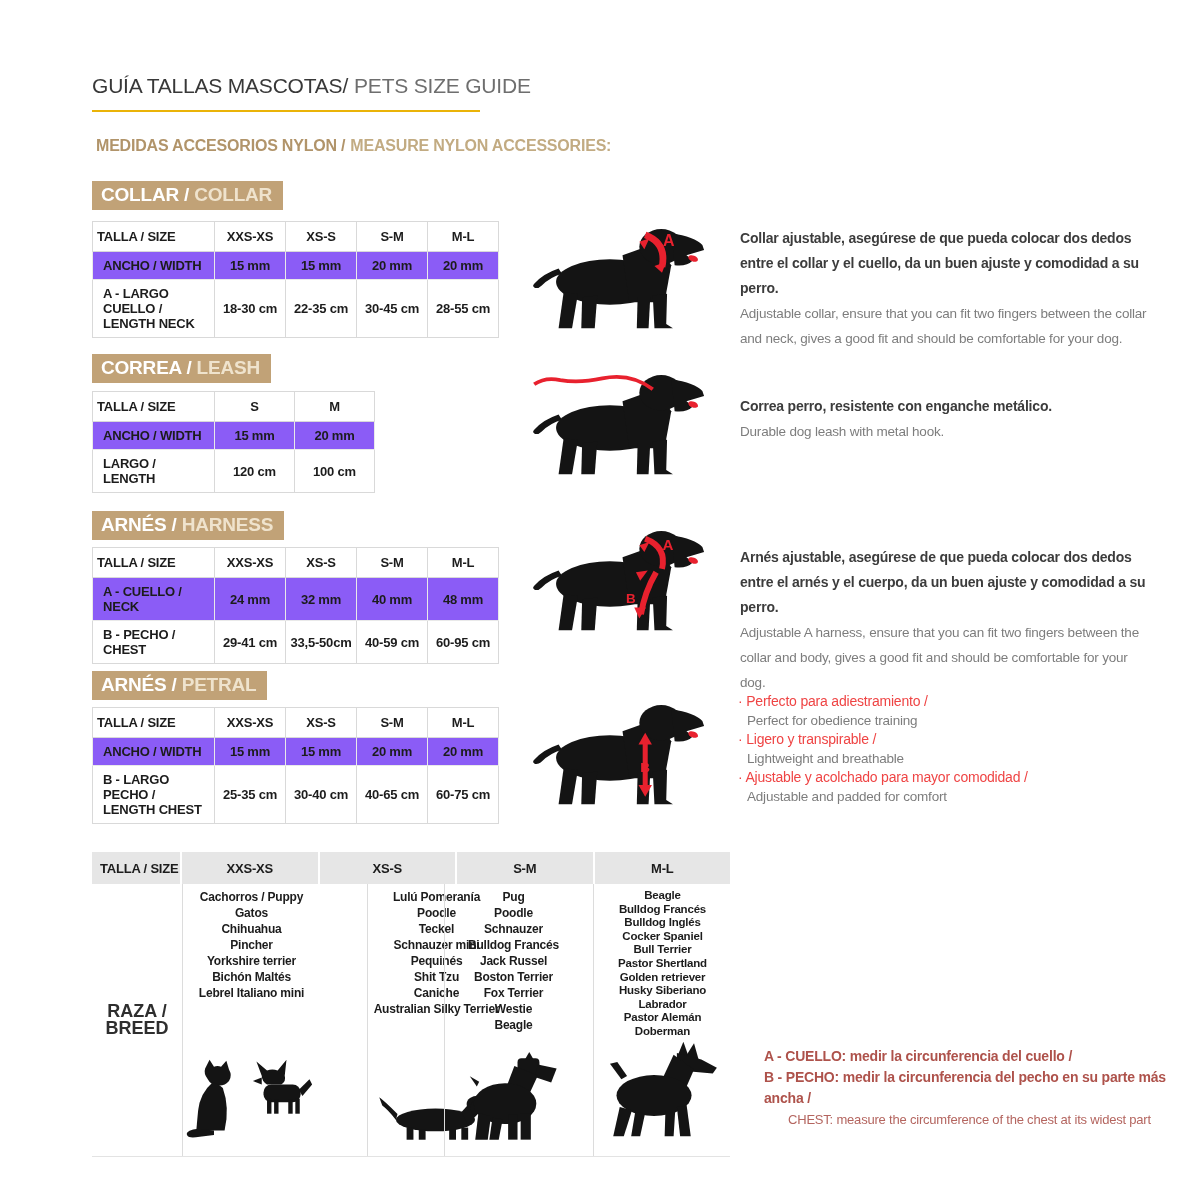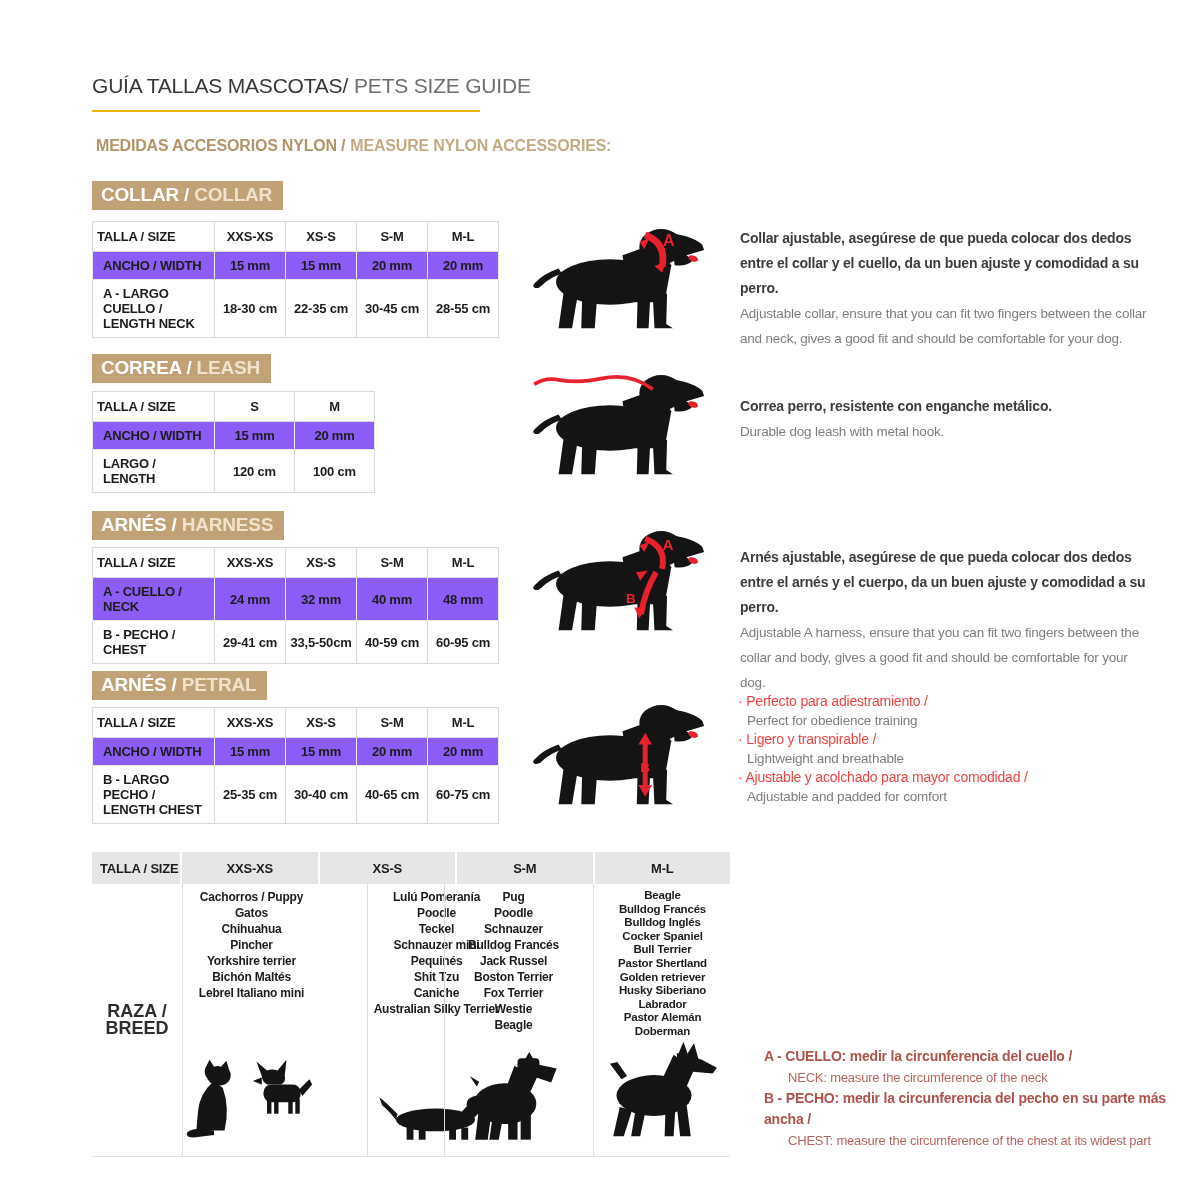--- a/index.html
+++ b/index.html
@@ -418,18 +418,17 @@
         </div>
         <svg class="sil" width="123" height="102" viewBox="0 0 150 125">
             <use href="#sil-doberman"></use>
           </svg>
       </div>
     </div>
   </div>
 
   <div class="abs notes">
     <div class="note-bold">A - CUELLO: medir la circunferencia del cuello /</div>
-    <div class="note-reg">NECK: measure the circumference of the neck</div>
     <div class="note-bold">B - PECHO: medir la circunferencia del pecho en su parte más ancha /</div>
     <div class="note-reg">CHEST: measure the circumference of the chest at its widest part</div>
   </div>
 
 </div>
 
 </body></html>

